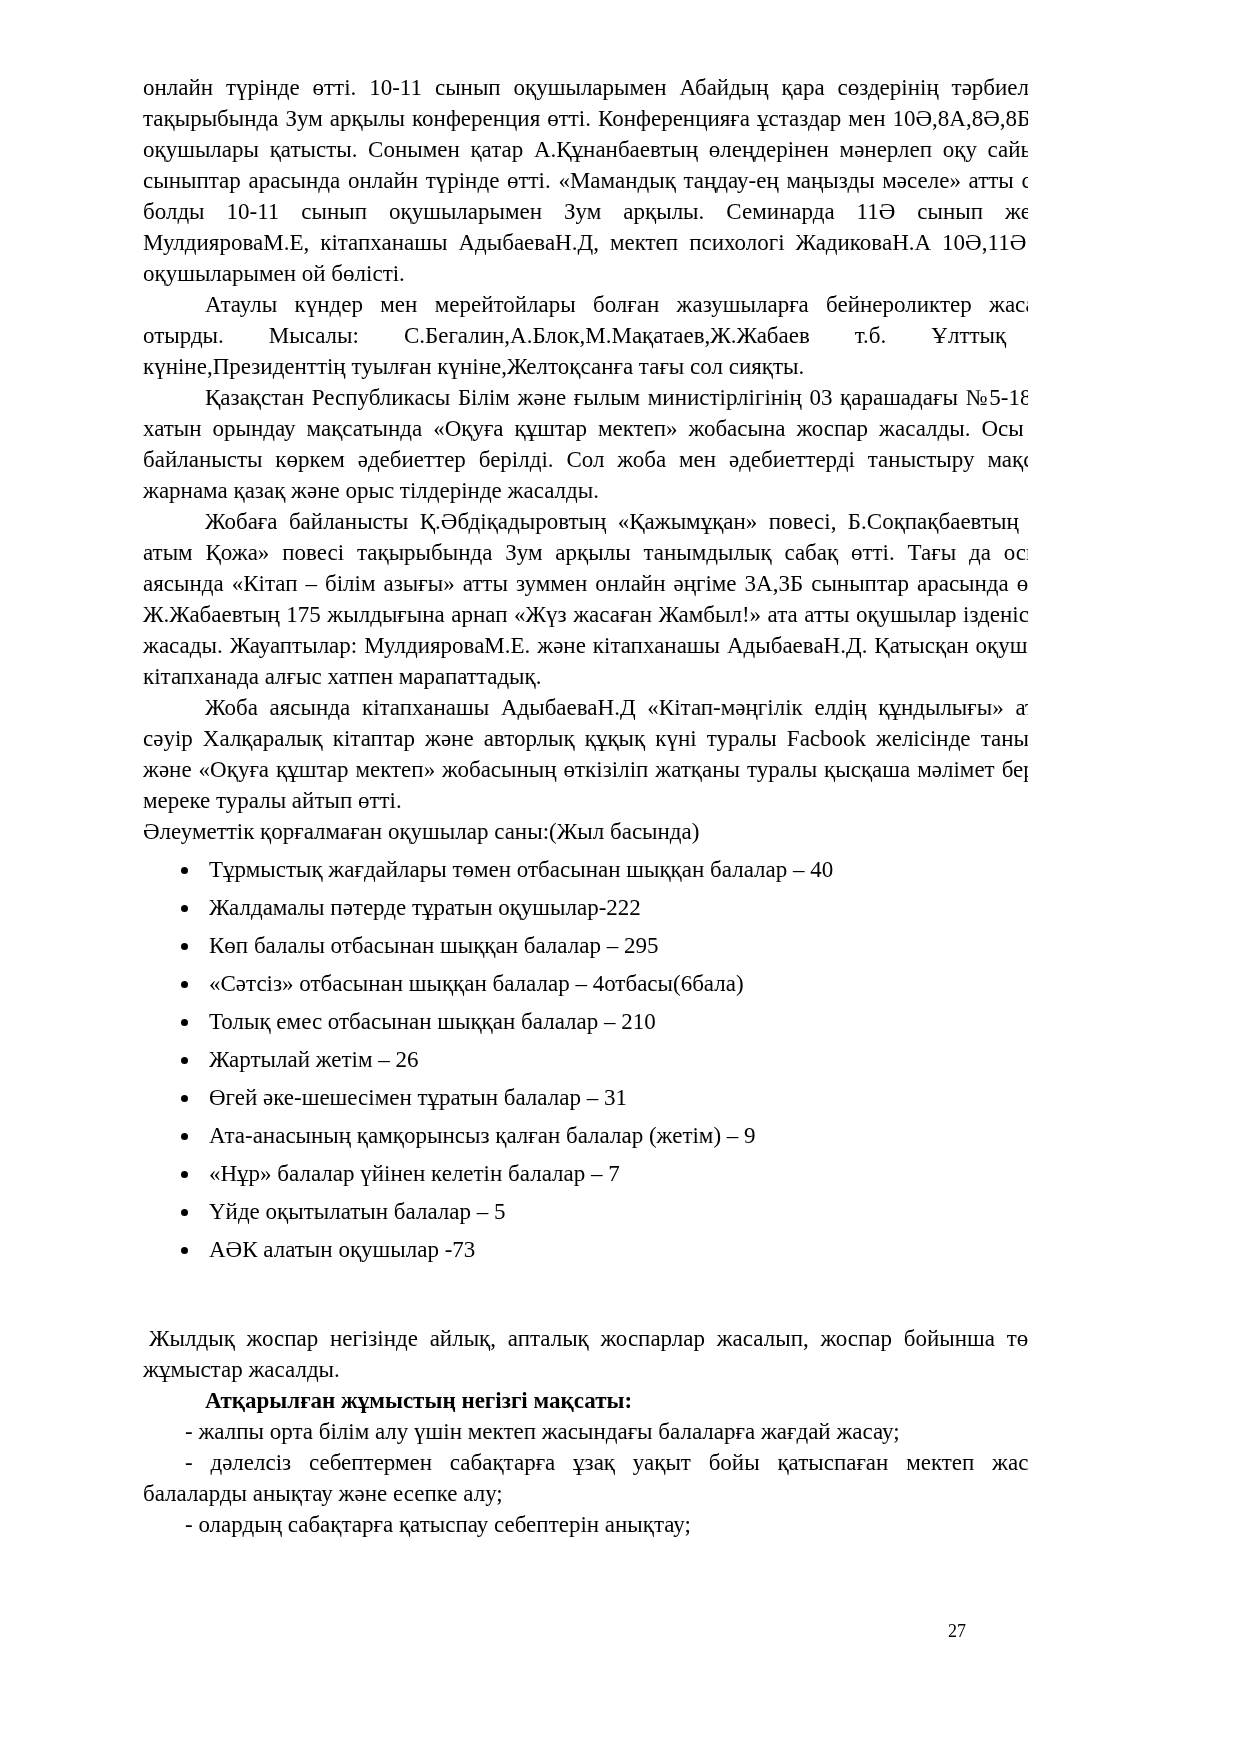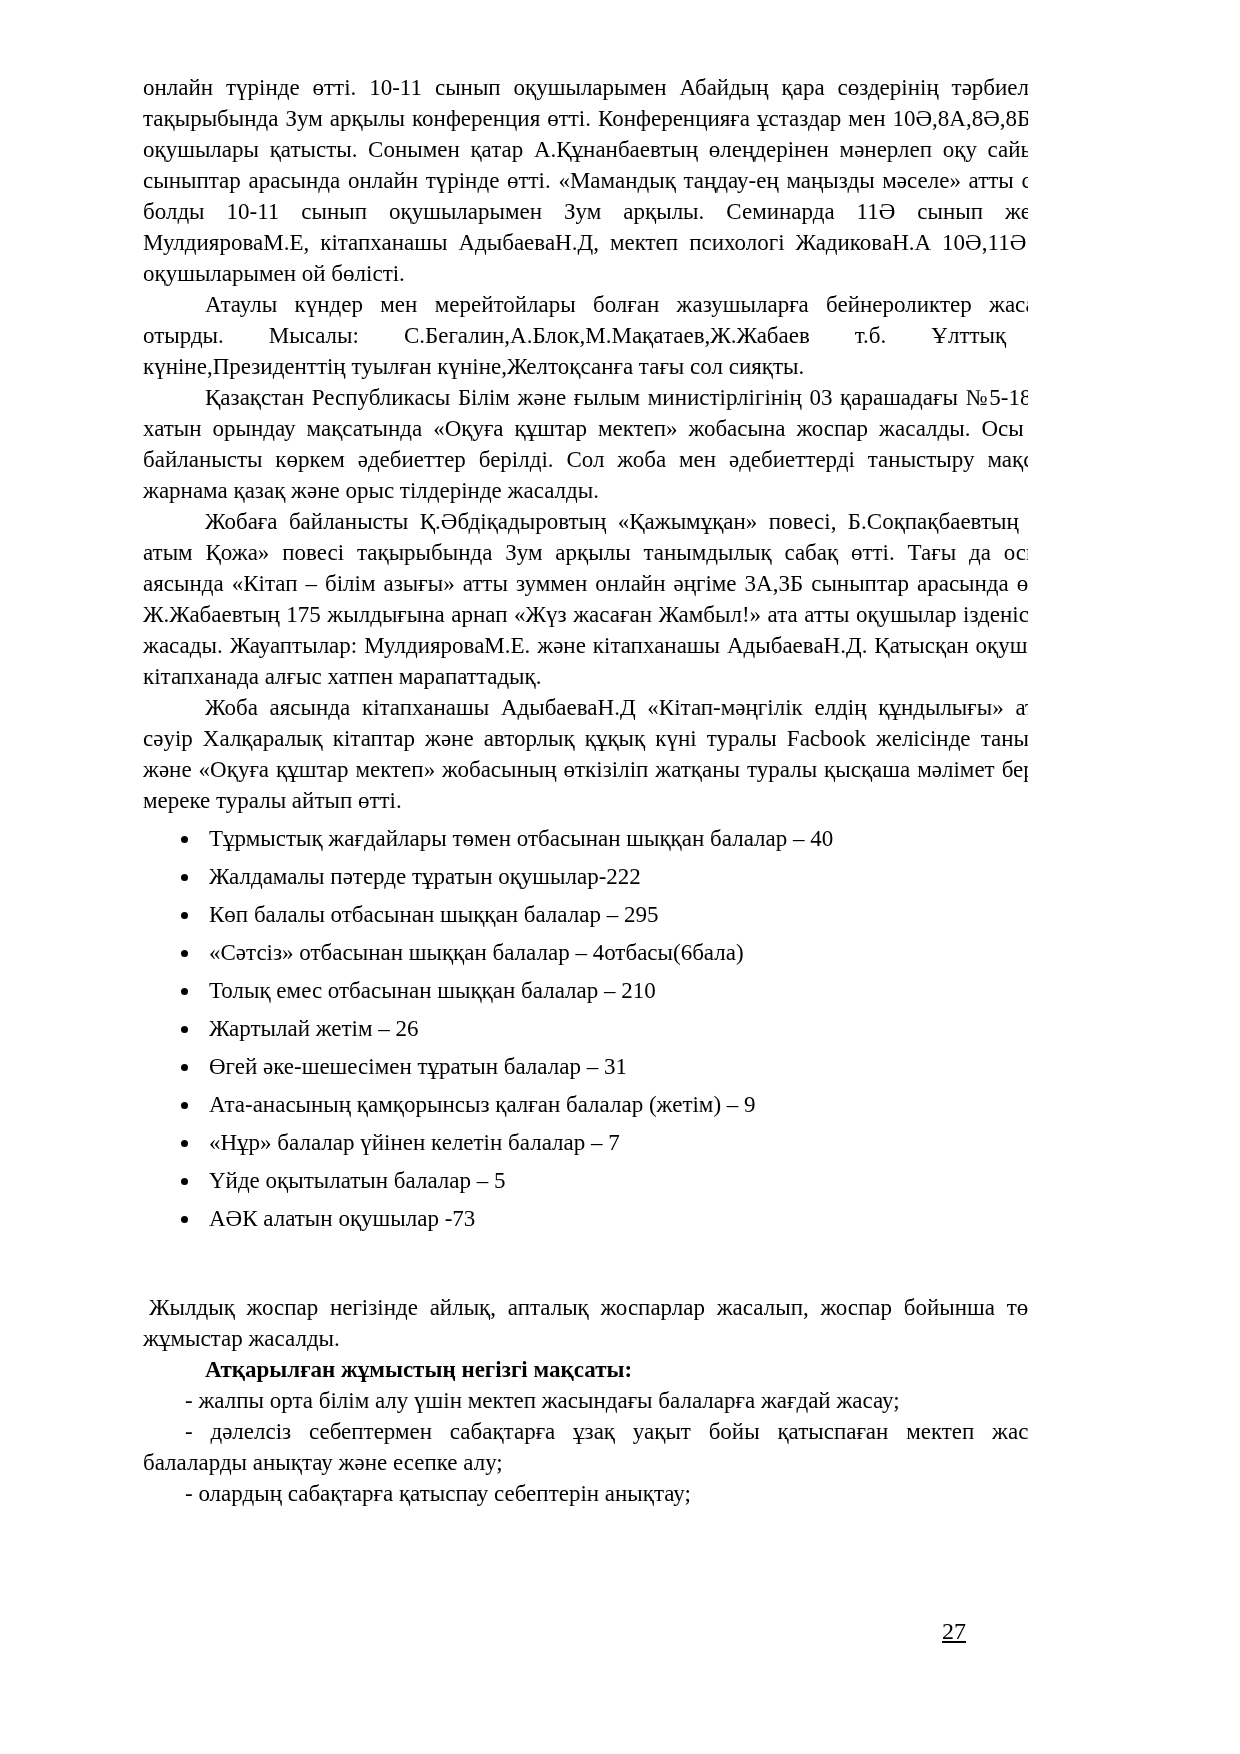--- a/index.html
+++ b/index.html
@@ -62,37 +62,37 @@
     text-indent: 62px;
     text-align: right;
   }
   .goal {
     text-indent: 42px;
   }
   .page-number {
     position: absolute;
     top: 1616px;
     right: 62px;
-    font-size: 24px;
+    font-size: 18px;
     line-height: 31px;
-    text-decoration: underline;
   }
 </style>
 </head>
 <body>
 
 <div class="page">
   <div class="content">
 
     <p>онлайн түрінде өтті. 10-11 сынып оқушыларымен Абайдың қара сөздерінің тәрбиелік мәні тақырыбында Зум арқылы конференция өтті. Конференцияға ұстаздар мен 10Ә,8А,8Ә,8Б сынып оқушылары қатысты. Сонымен қатар А.Құнанбаевтың өлеңдерінен мәнерлеп оқу сайысы 7-8 сыныптар арасында онлайн түрінде өтті.  «Мамандық таңдау-ең маңызды мәселе» атты семинар болды 10-11 сынып оқушыларымен Зум арқылы. Семинарда 11Ә сынып жетекшісі МулдияроваМ.Е, кітапханашы АдыбаеваН.Д, мектеп психологі ЖадиковаН.А 10Ә,11Ә сынып оқушыларымен ой бөлісті.</p>
     <p class="indent">Атаулы күндер мен мерейтойлары болған жазушыларға бейнероликтер жасалынып отырды. Мысалы: С.Бегалин,А.Блок,М.Мақатаев,Ж.Жабаев т.б. Ұлттық теңге күніне,Президенттің туылған күніне,Желтоқсанға тағы сол сияқты.</p>
     <p class="indent">Қазақстан Республикасы Білім және ғылым министірлігінің 03 қарашадағы №5-18-4/3950 хатын орындау мақсатында «Оқуға құштар мектеп» жобасына жоспар жасалды. Осы жобаға байланысты көркем әдебиеттер берілді. Сол жоба мен әдебиеттерді таныстыру мақсатында жарнама қазақ және орыс тілдерінде жасалды.</p>
     <p class="indent">Жобаға байланысты Қ.Әбдіқадыровтың «Қажымұқан» повесі, Б.Соқпақбаевтың «Менің атым Қожа»  повесі тақырыбында Зум арқылы  танымдылық сабақ өтті. Тағы да осы жоба аясында «Кітап – білім азығы» атты зуммен онлайн әңгіме 3А,3Б сыныптар арасында өткіздім. Ж.Жабаевтың 175 жылдығына арнап «Жүз жасаған Жамбыл!»  ата атты оқушылар ізденіс жұмыс жасады. Жауаптылар: МулдияроваМ.Е. және кітапханашы АдыбаеваН.Д. Қатысқан оқушыларды кітапханада алғыс хатпен марапаттадық.</p>
     <p class="indent">Жоба аясында кітапханашы АдыбаеваН.Д «Кітап-мәңгілік елдің құндылығы» атты 23-сәуір Халқаралық кітаптар және авторлық құқық күні туралы Facbook желісінде таныстырды және  «Оқуға құштар мектеп» жобасының өткізіліп жатқаны туралы қысқаша мәлімет берді, осы мереке туралы айтып өтті.</p>
 
+    <p class="list-intro">Әлеуметтік қорғалмаған оқушылар саны:(Жыл басында)</p>
 
     <ul class="social-list">
       <li>Тұрмыстық жағдайлары төмен отбасынан шыққан балалар – 40</li>
       <li>Жалдамалы пәтерде тұратын оқушылар-222</li>
       <li>Көп балалы отбасынан шыққан балалар – 295</li>
       <li>«Сәтсіз» отбасынан шыққан балалар – 4отбасы(6бала)</li>
       <li>Толық емес отбасынан шыққан балалар – 210</li>
       <li>Жартылай жетім – 26</li>
       <li>Өгей әке-шешесімен тұратын балалар – 31</li>
       <li>Ата-анасының қамқорынсыз қалған балалар (жетім) – 9</li>

